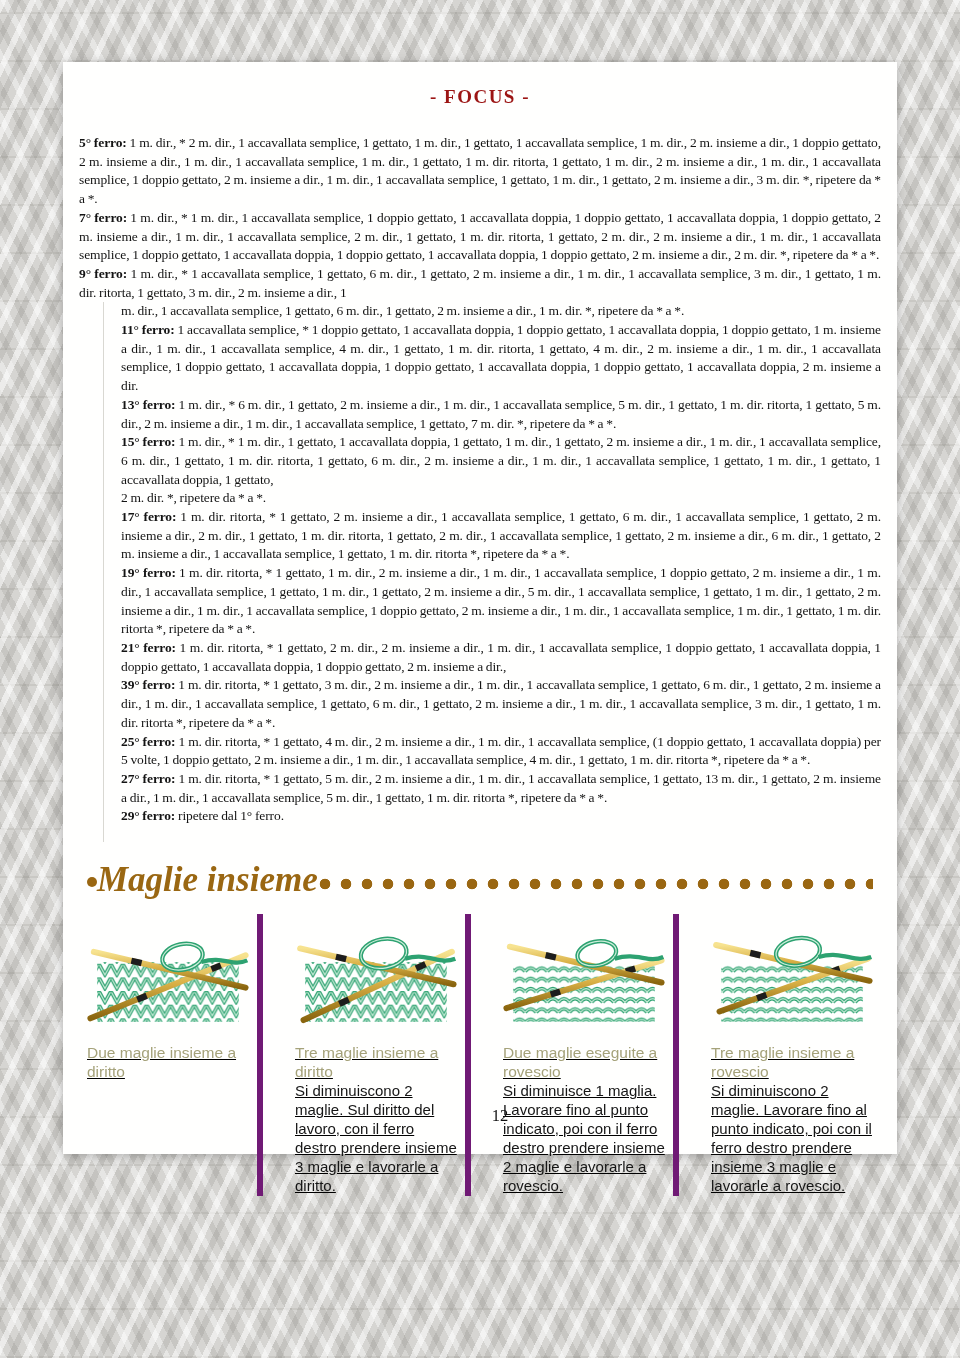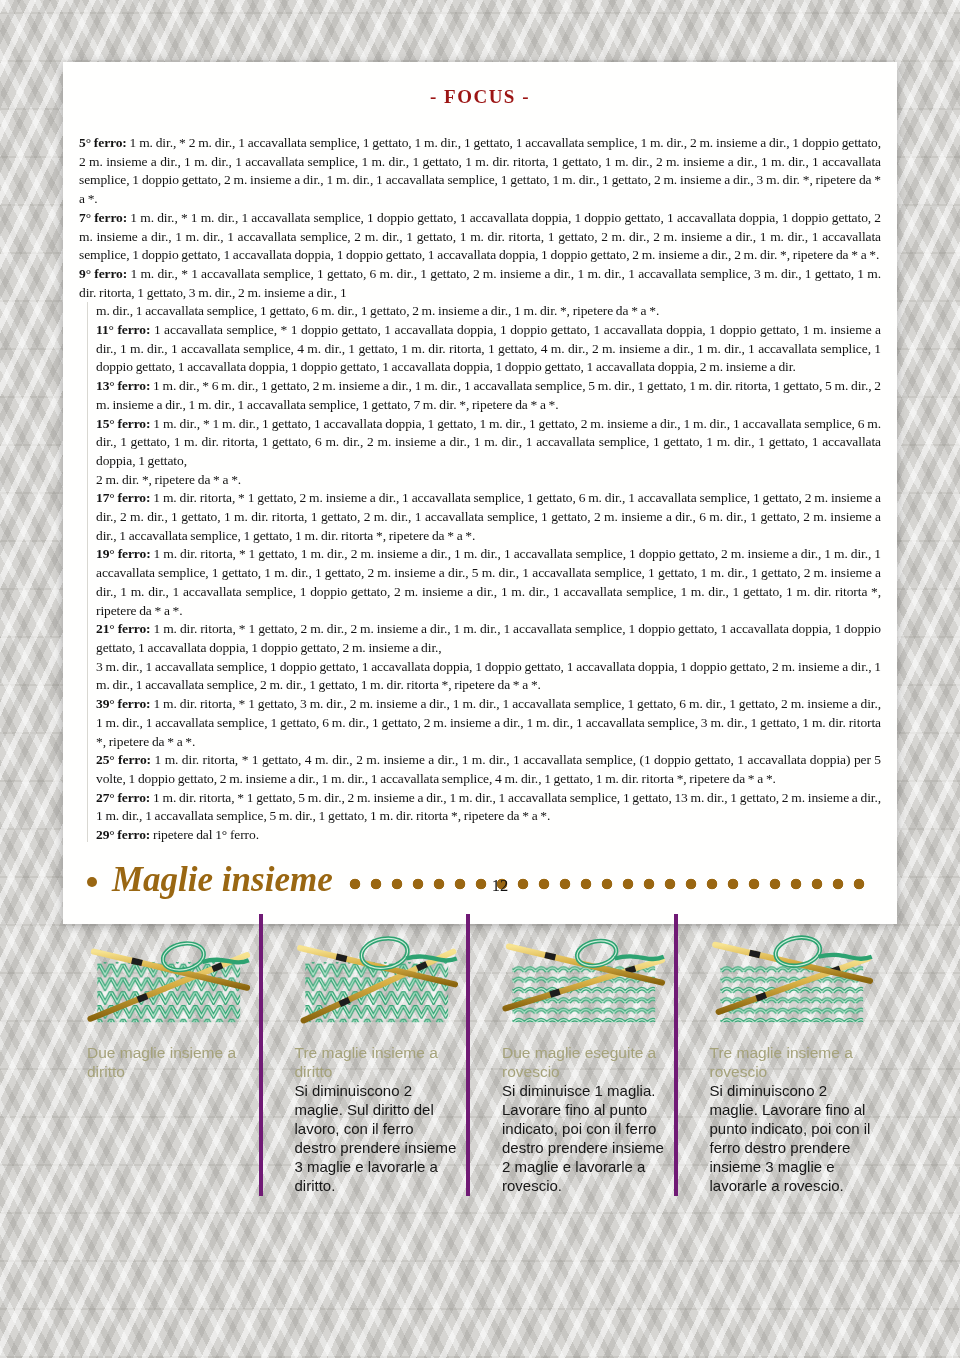--- a/index.html
+++ b/index.html
@@ -6,57 +6,57 @@
   body{
     width:960px;height:1358px;position:relative;overflow:hidden;
     font-family:"Liberation Serif", serif;
     background-color:#d6d5d2;
     background-image:
       repeating-linear-gradient(115deg, rgba(255,255,255,.55) 0 6px, rgba(0,0,0,0) 6px 13px, rgba(118,116,110,.18) 13px 19px, rgba(0,0,0,0) 19px 27px),
       repeating-linear-gradient(62deg, rgba(255,255,255,.40) 0 6px, rgba(0,0,0,0) 6px 14px, rgba(110,108,100,.14) 14px 20px, rgba(0,0,0,0) 20px 29px),
       repeating-linear-gradient(0deg, rgba(150,148,140,.20) 0 2px, rgba(0,0,0,0) 2px 48px);
   }
   .page{
-    position:absolute;left:63px;top:62px;width:834px;height:862px;
+    position:absolute;left:63px;top:62px;width:834px;height:1092px;
     background:#fffffe;box-shadow:0 2px 10px rgba(70,70,70,.38);
   }
   .focus-header{
     margin-top:24px;text-align:center;
     font-weight:bold;font-size:19px;letter-spacing:1.5px;color:#9c1514;
   }
   .cols{
     display:flex;margin:26px 16px 0 16px;height:708px;overflow:hidden;flex-direction:column;
   }
   .text-col{
     flex:1 1 0;min-width:0;
     font-size:13.5px;line-height:18.7px;text-align:justify;color:#141414;
     letter-spacing:-0.1px;word-spacing:-0.5px;
   }
-  .text-col + .text-col{border-left:1px solid #d9d8d2;padding-left:8px;margin-left:8px;}
+  .text-col + .text-col{border-left:1px solid #d9d8d2;padding-left:17px;margin-left:24px;}
   .text-col p{margin:0;}
   .section-head{
     position:absolute;top:800px;left:24px;right:24px;
-    display:flex;align-items:center;gap:15px;
+    display:flex;align-items:center;
   }
   .lead-dot{width:10px;height:10px;border-radius:50%;background:#9a6712;flex:0 0 auto;}
   .section-title{
     font-style:italic;font-weight:bold;font-size:35px;color:#9a6712;
     font-family:"Liberation Serif", serif;white-space:nowrap;line-height:1;
     padding-bottom:4px;
   }
   .dotted-rule{
     flex:1 1 auto;height:14px;margin-top:4px;
     background-image:radial-gradient(circle at 7px 7px, #9a6712 5px, rgba(0,0,0,0) 5.6px);
     background-size:21px 14px;background-repeat:repeat-x;background-position:left center;
   }
   .panels{
     position:absolute;top:852px;left:16px;right:16px;display:flex;
   }
-  .tech-panel{flex:1 1 0;min-width:0;padding:0 8px;}
-  .tech-panel + .tech-panel{border-left:4px solid #701a75;padding-left:32px;}
+  .tech-panel{flex:1 1 0;min-width:0;padding:0 8px;text-decoration:underline;}
+  .tech-panel + .tech-panel{border-left:6px solid #701a75;padding-left:32px;}
   .illus{height:122px;margin-bottom:8px;}
   .illus svg{display:block;width:100%;height:120px;}
   .tech-title{
     font-family:"Liberation Sans", sans-serif;font-size:15.5px;line-height:1.2;
     color:#a5a27a;margin-bottom:1px;
   }
   .tech-body{
     font-family:"Liberation Sans", sans-serif;font-size:15px;line-height:1.26;
     color:#161616;
   }
@@ -103,21 +103,20 @@
         <p><b>13° ferro:</b> 1 m. dir., * 6 m. dir., 1 gettato, 2 m. insieme a dir., 1 m. dir., 1 accavallata semplice, 5 m. dir., 1 gettato, 1 m. dir. ritorta, 1 gettato, 5 m. dir., 2 m. insieme a dir., 1 m. dir., 1 accavallata semplice, 1 gettato, 7 m. dir. *, ripetere da * a *.</p>
         <p><b>15° ferro:</b> 1 m. dir., * 1 m. dir., 1 gettato, 1 accavallata doppia, 1 gettato, 1 m. dir., 1 gettato, 2 m. insieme a dir., 1 m. dir., 1 accavallata semplice, 6 m. dir., 1 gettato, 1 m. dir. ritorta, 1 gettato, 6 m. dir., 2 m. insieme a dir., 1 m. dir., 1 accavallata semplice, 1 gettato, 1 m. dir., 1 gettato, 1 accavallata doppia, 1 gettato,</p>
       </div>
     <div class="text-col">
         <p>2 m. dir. *, ripetere da * a *.</p>
         <p><b>17° ferro:</b> 1 m. dir. ritorta, * 1 gettato, 2 m. insieme a dir., 1 accavallata semplice, 1 gettato, 6 m. dir., 1 accavallata semplice, 1 gettato, 2 m. insieme a dir., 2 m. dir., 1 gettato, 1 m. dir. ritorta, 1 gettato, 2 m. dir., 1 accavallata semplice, 1 gettato, 2 m. insieme a dir., 6 m. dir., 1 gettato, 2 m. insieme a dir., 1 accavallata semplice, 1 gettato, 1 m. dir. ritorta *, ripetere da * a *.</p>
         <p><b>19° ferro:</b> 1 m. dir. ritorta, * 1 gettato, 1 m. dir., 2 m. insieme a dir., 1 m. dir., 1 accavallata semplice, 1 doppio gettato, 2 m. insieme a dir., 1 m. dir., 1 accavallata semplice, 1 gettato, 1 m. dir., 1 gettato, 2 m. insieme a dir., 5 m. dir., 1 accavallata semplice, 1 gettato, 1 m. dir., 1 gettato, 2 m. insieme a dir., 1 m. dir., 1 accavallata semplice, 1 doppio gettato, 2 m. insieme a dir., 1 m. dir., 1 accavallata semplice, 1 m. dir., 1 gettato, 1 m. dir. ritorta *, ripetere da * a *.</p>
         <p><b>21° ferro:</b> 1 m. dir. ritorta, * 1 gettato, 2 m. dir., 2 m. insieme a dir., 1 m. dir., 1 accavallata semplice, 1 doppio gettato, 1 accavallata doppia, 1 doppio gettato, 1 accavallata doppia, 1 doppio gettato, 2 m. insieme a dir.,</p>
       </div>
     <div class="text-col">
-        <p>3 m. dir., 1 accavallata semplice, 1 doppio gettato, 1 accavallata doppia, 1 doppio gettato, 1 accavallata doppia, 1 doppio gettato, 2 m. insieme a dir., 1 m. dir., 1 accavallata semplice, 2 m. dir., 1 gettato, 1 m. dir. ritorta *, ripetere da * a *.</p>
         <p><b>39° ferro:</b> 1 m. dir. ritorta, * 1 gettato, 3 m. dir., 2 m. insieme a dir., 1 m. dir., 1 accavallata semplice, 1 gettato, 6 m. dir., 1 gettato, 2 m. insieme a dir., 1 m. dir., 1 accavallata semplice, 1 gettato, 6 m. dir., 1 gettato, 2 m. insieme a dir., 1 m. dir., 1 accavallata semplice, 3 m. dir., 1 gettato, 1 m. dir. ritorta *, ripetere da * a *.</p>
         <p><b>25° ferro:</b> 1 m. dir. ritorta, * 1 gettato, 4 m. dir., 2 m. insieme a dir., 1 m. dir., 1 accavallata semplice, (1 doppio gettato, 1 accavallata doppia) per 5 volte, 1 doppio gettato, 2 m. insieme a dir., 1 m. dir., 1 accavallata semplice, 4 m. dir., 1 gettato, 1 m. dir. ritorta *, ripetere da * a *.</p>
         <p><b>27° ferro:</b> 1 m. dir. ritorta, * 1 gettato, 5 m. dir., 2 m. insieme a dir., 1 m. dir., 1 accavallata semplice, 1 gettato, 13 m. dir., 1 gettato, 2 m. insieme a dir., 1 m. dir., 1 accavallata semplice, 5 m. dir., 1 gettato, 1 m. dir. ritorta *, ripetere da * a *.</p>
         <p><b>29° ferro:</b> ripetere dal 1° ferro.</p>
       </div>
   </div>
 
   <div class="section-head">
     <span class="lead-dot"></span>
     <span class="section-title">Maglie insieme</span>

